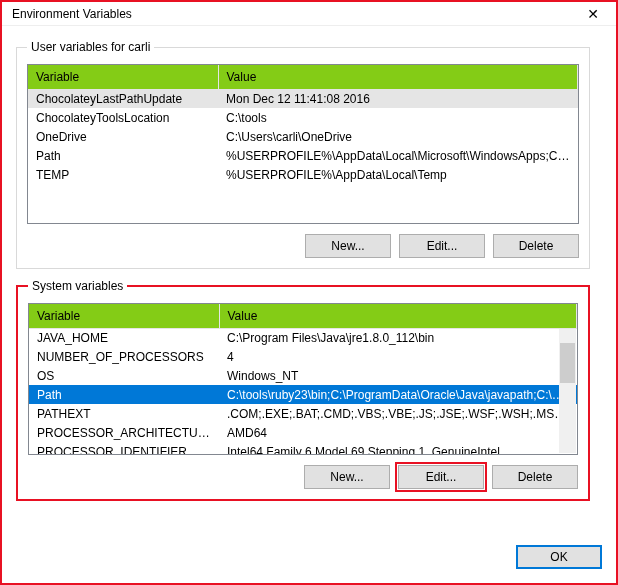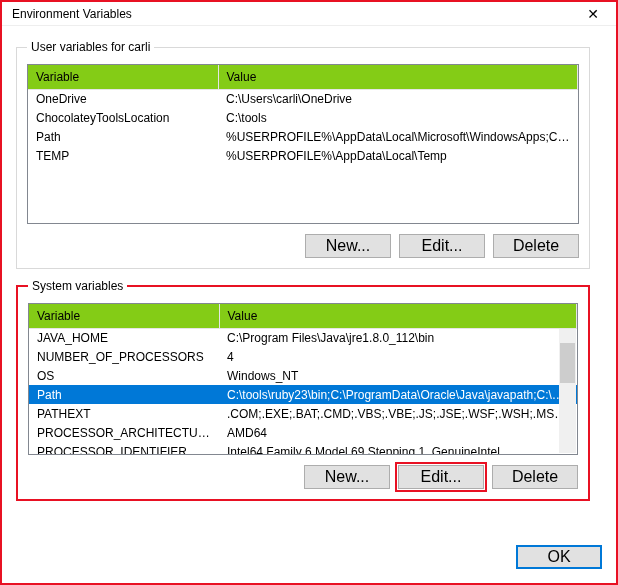--- a/index.html
+++ b/index.html
@@ -103,21 +103,21 @@
     justify-content: flex-end;
     gap: 8px;
     margin-top: 10px;
   }
   button.win {
     min-width: 86px;
     height: 24px;
     background: #e1e1e1;
     border: 1px solid #adadad;
     font-family: inherit;
-    font-size: 16px;
+    font-size: 12px;
     padding: 0 12px;
     cursor: pointer;
   }
   button.win.hl {
     outline: 2px solid #e81123;
     outline-offset: 1px;
   }
   button.win.default {
     border: 1px solid #0078d7;
     box-shadow: inset 0 0 0 1px #0078d7;
@@ -147,27 +147,31 @@
               <col class="c1">
               <col class="c2">
             </colgroup>
           <thead>
             <tr>
               <th>Variable</th>
               <th>Value</th>
             </tr>
           </thead>
           <tbody>
+            <tr class="selgray">
+              <td>ChocolateyLastPathUpdate</td>
+              <td>Mon Dec 12 11:41:08 2016</td>
+            </tr>
+            <tr>
+              <td>ChocolateyToolsLocation</td>
+              <td>C:\tools</td>
+            </tr>
             <tr>
               <td>OneDrive</td>
               <td>C:\Users\carli\OneDrive</td>
-            </tr>
-            <tr>
-              <td>ChocolateyToolsLocation</td>
-              <td>C:\tools</td>
             </tr>
             <tr>
               <td>Path</td>
               <td>%USERPROFILE%\AppData\Local\Microsoft\WindowsApps;C:\User...</td>
             </tr>
             <tr>
               <td>TEMP</td>
               <td>%USERPROFILE%\AppData\Local\Temp</td>
             </tr>
           </tbody>

